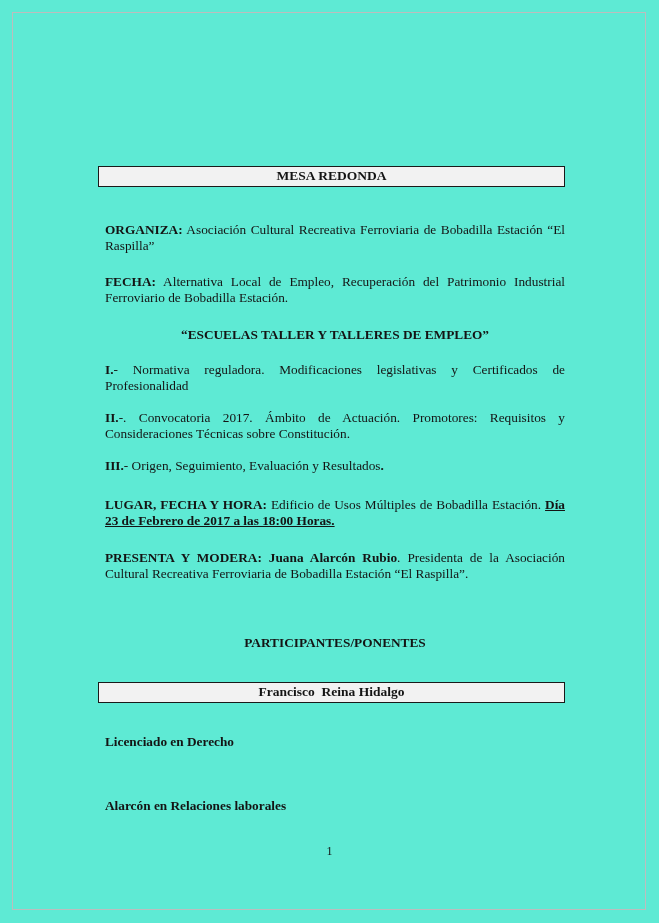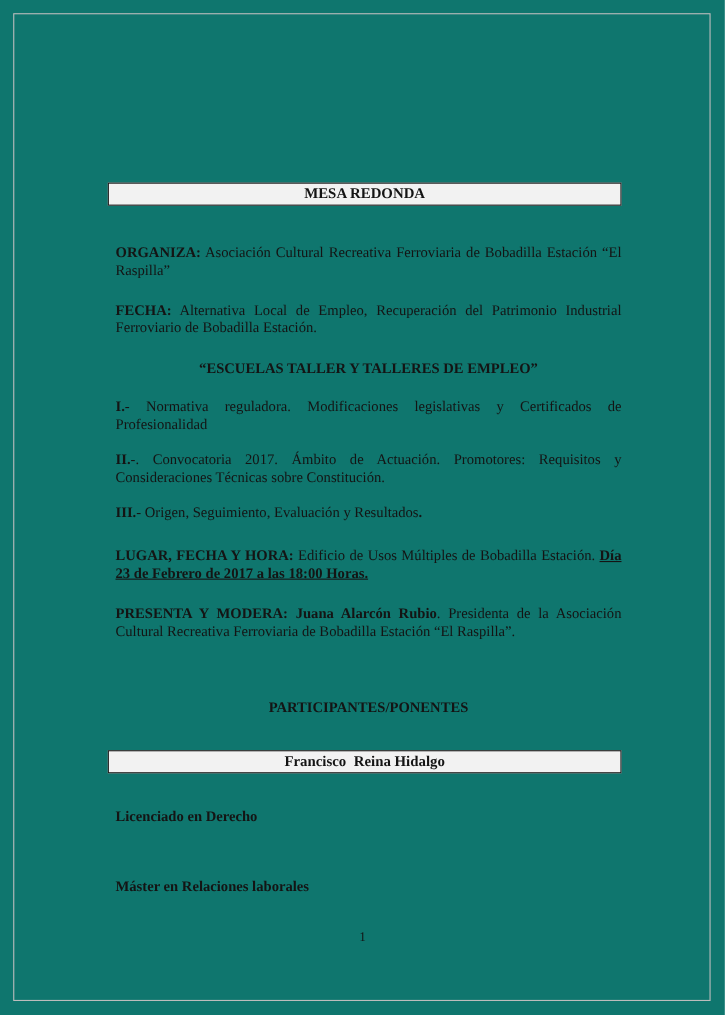--- a/index.html
+++ b/index.html
@@ -4,21 +4,21 @@
 <style>
   html, body {
     margin: 0;
     padding: 0;
     background: #ffffff;
   }
   .page {
     position: relative;
     width: 659px;
     height: 923px;
-    background: #0f766e;
+    background: #5eead4;
     font-family: "Liberation Serif", "DejaVu Serif", serif;
     color: #141414;
     overflow: hidden;
   }
   .page-border {
     position: absolute;
     left: 12px;
     top: 12px;
     right: 13px;
     bottom: 13px;
@@ -109,18 +109,18 @@
 
     <div id="p-presenta" class="block para"><span class="b">PRESENTA Y MODERA: Juana Alarcón Rubio</span><span>. Presidenta de la Asociación Cultural Recreativa Ferroviaria de Bobadilla Estación “El Raspilla”.</span></div>
 
     <div id="h-participantes" class="block center-head">PARTICIPANTES/PONENTES</div>
 
     <div id="box-name" class="block boxed">Francisco  Reina Hidalgo</div>
 
     <div id="p-cred-0" class="block bold-line">Licenciado en Derecho</div>
 
 
-    <div id="p-cred-2" class="block bold-line">Máster en Relaciones laborales</div>
+    <div id="p-cred-2" class="block bold-line">Alarcón en Relaciones laborales</div>
 
   </div>
 
   <div class="footer">1</div>
 </div>
 
 </body></html>

